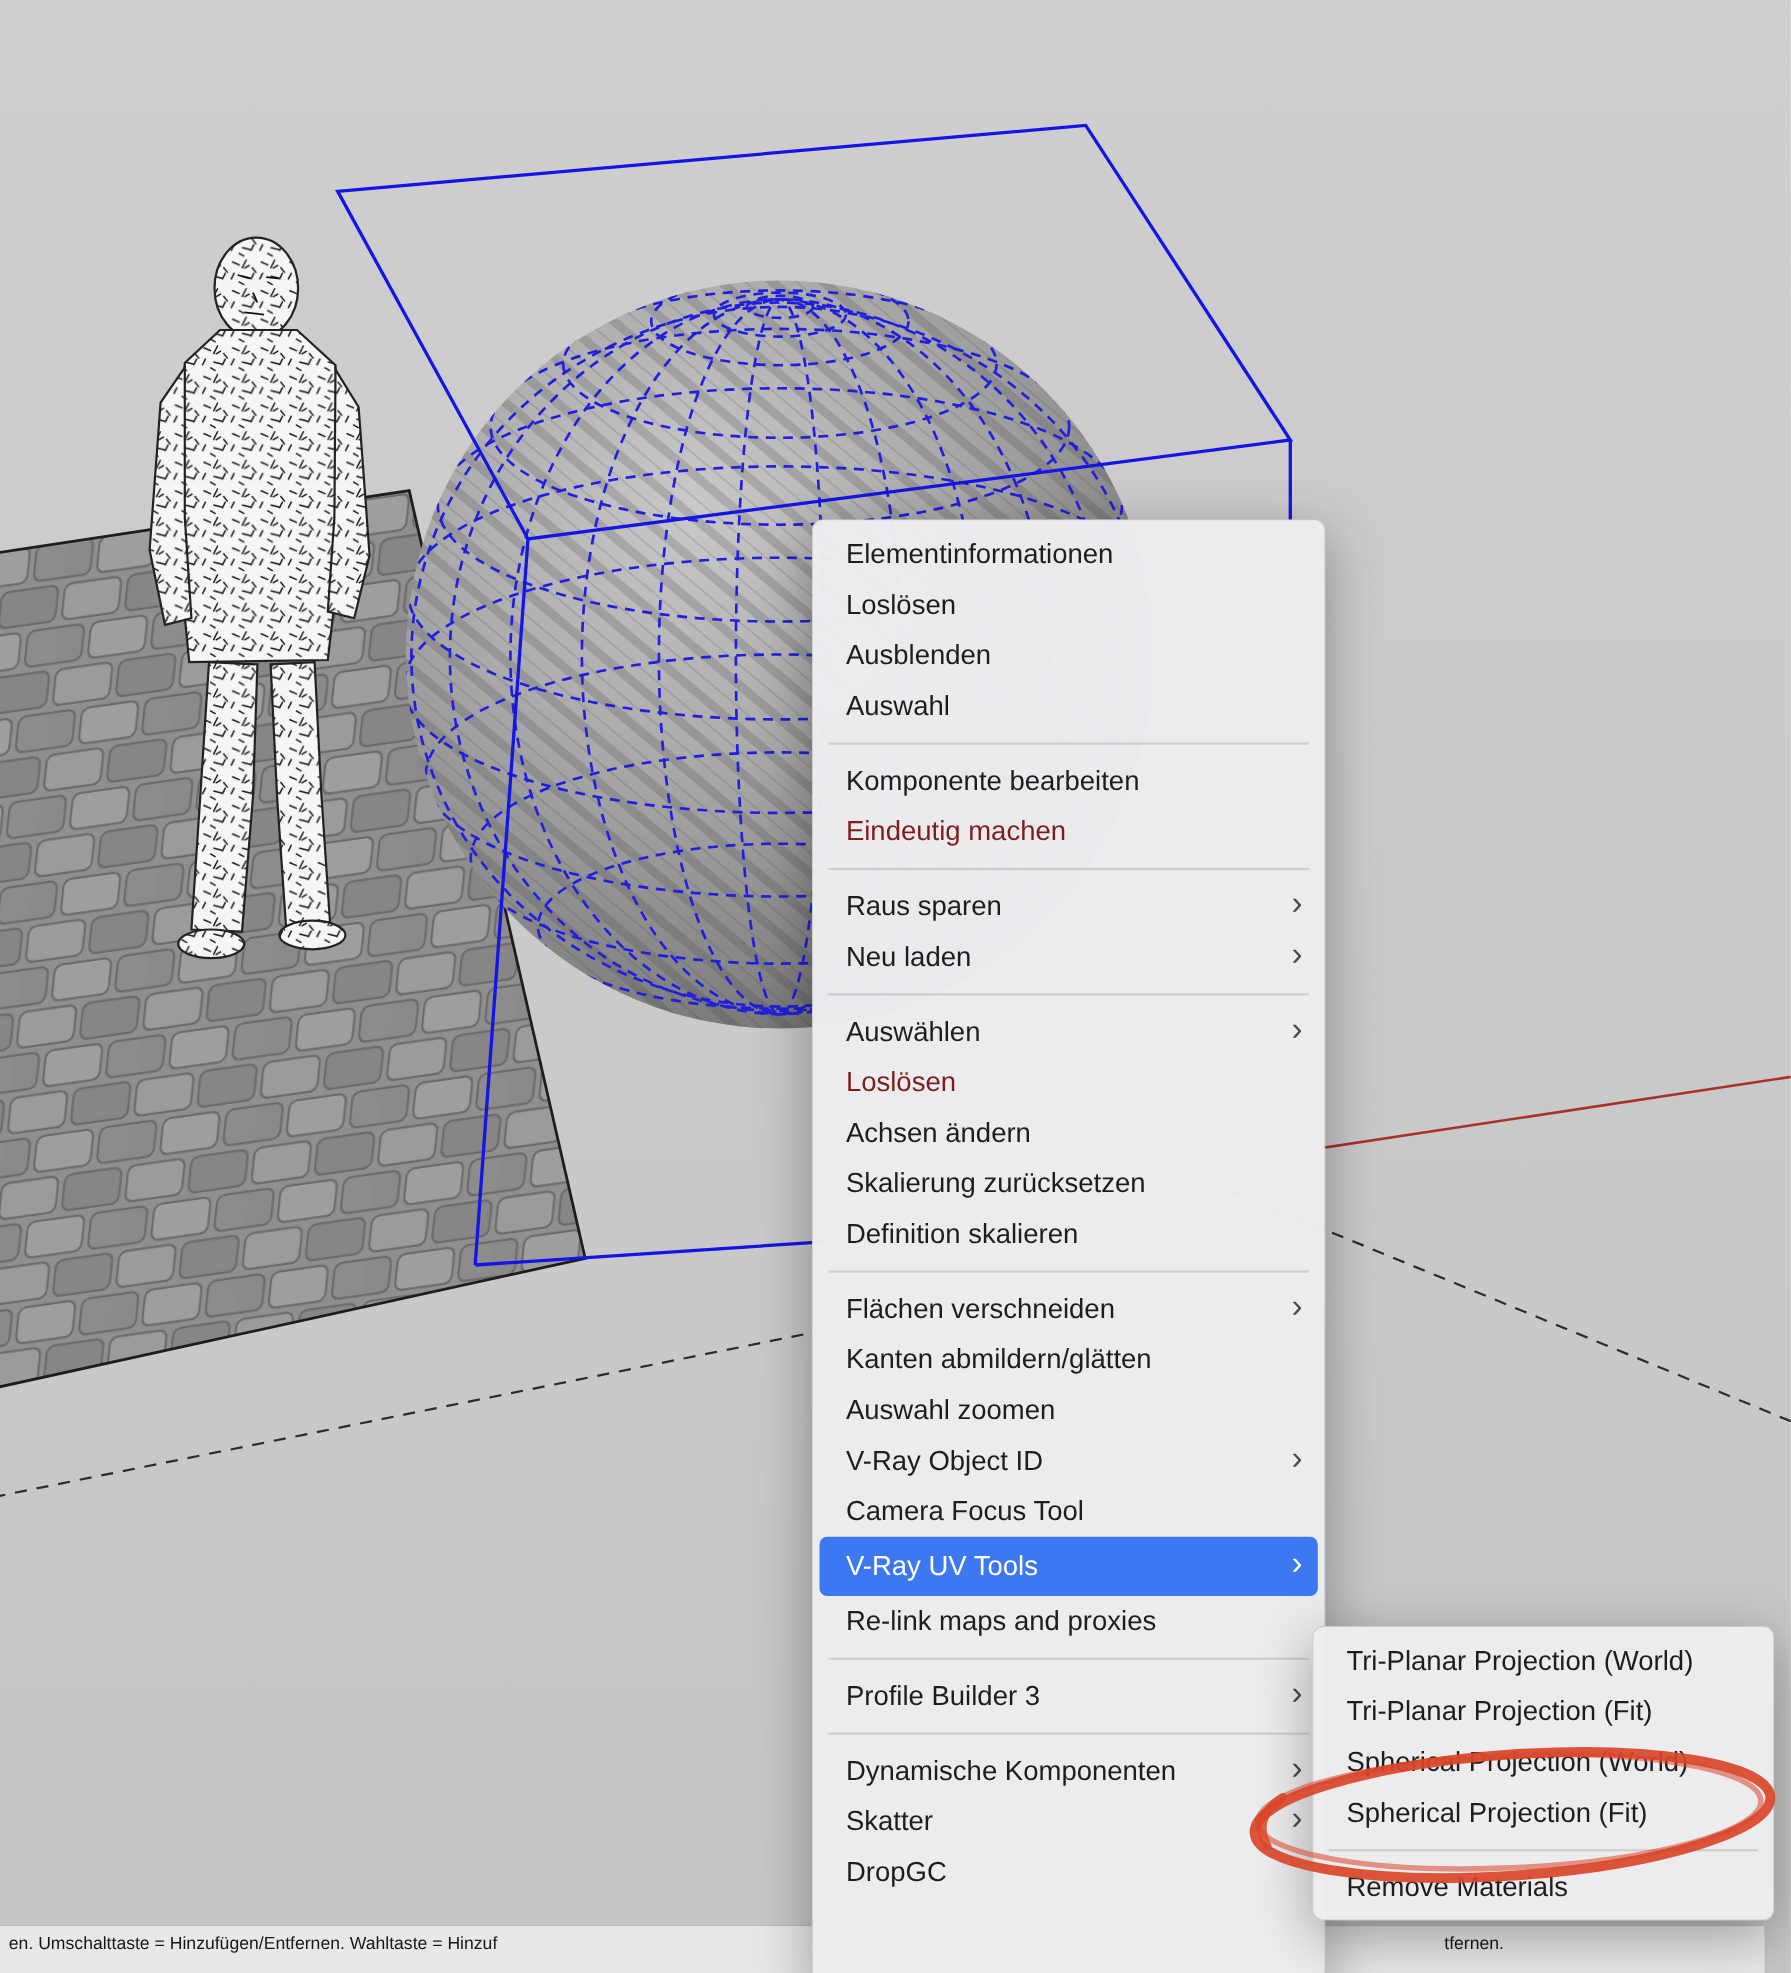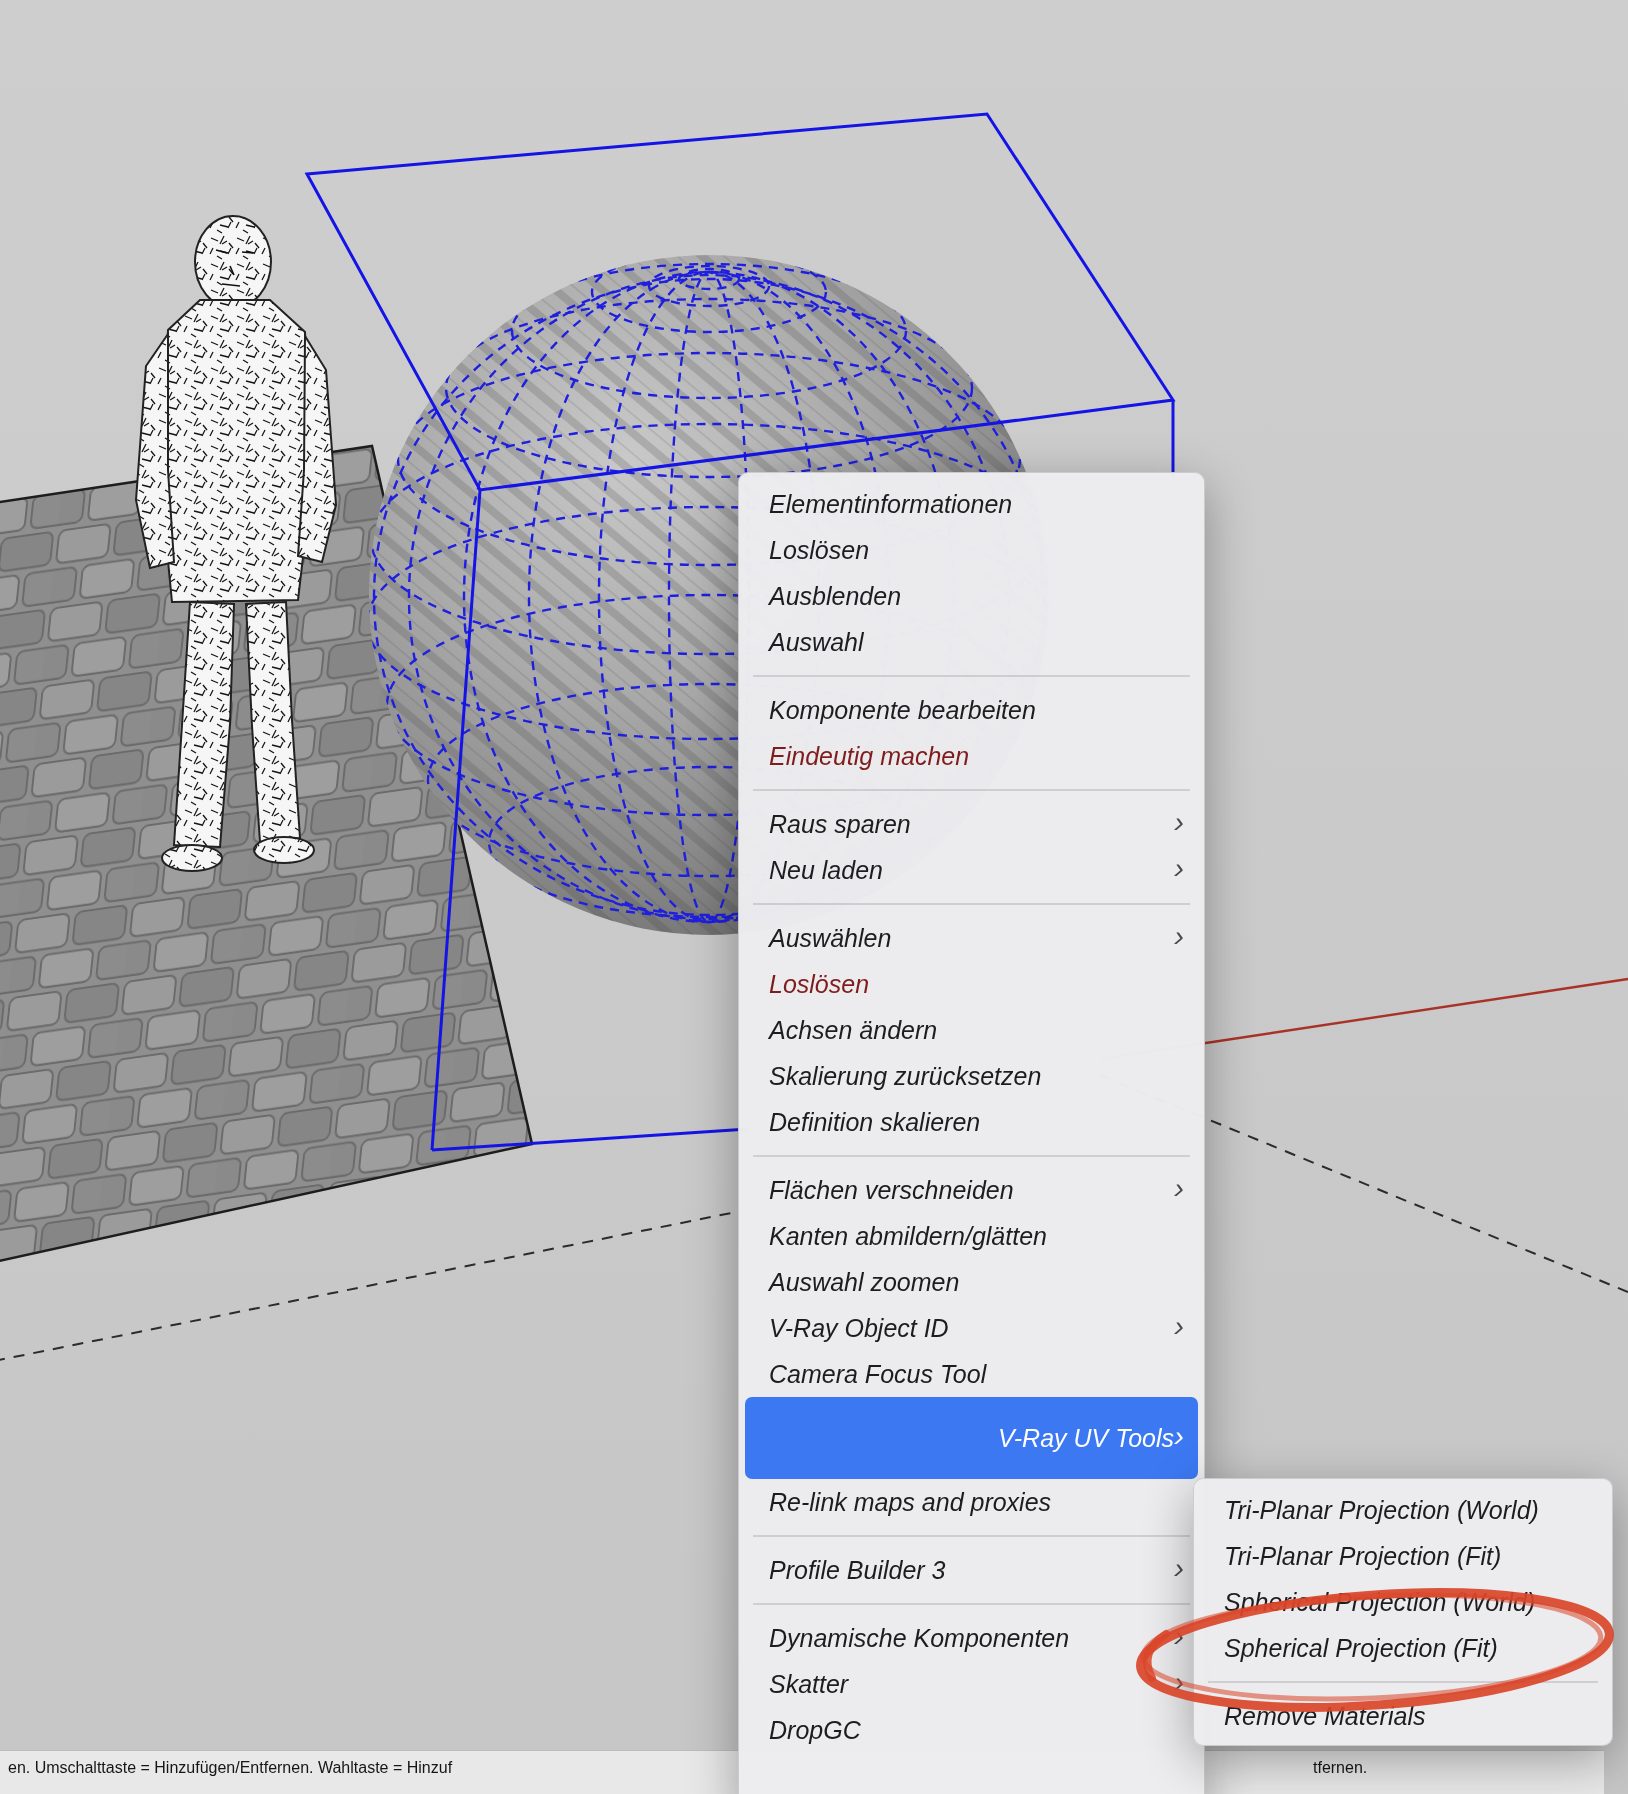--- a/index.html
+++ b/index.html
@@ -26,31 +26,31 @@
     position:absolute;background:rgba(237,237,239,0.98);
     border:1px solid rgba(0,0,0,0.14);
     box-shadow:0 14px 50px rgba(0,0,0,0.33);
     padding-top:8px;box-sizing:border-box;
   }
   .menu.main{left:738px;top:472px;width:467px;height:1340px;border-radius:10px 10px 0 0;z-index:2;overflow:hidden;}
   .menu.sub{left:1193px;top:1478px;width:420px;height:268px;border-radius:10px;z-index:3;}
   .mi{
     position:relative;height:46px;line-height:46px;
     padding:0 30px;font-size:25px;color:#1d1d1f;
-    white-space:nowrap;overflow:hidden;font-style:italic;
+    white-space:nowrap;overflow:hidden;
   }
   .mi .arrow{
     position:absolute;right:20px;top:50%;
     transform:translateY(-54%);
     font-size:30px;color:#4a4a4a;
   }
   .mi.disabled{color:#7f1d1d;}
   .mi.hl{
     background:#3b78f2;color:#ffffff;
-    margin:0 6px;padding:18px 24px;border-radius:7px;text-align:right;
+    margin:0 6px;padding:4px 24px;border-radius:7px;
   }
   .mi.hl .arrow{color:#ffffff;right:14px;}
   .msep{height:22px;position:relative;}
   .msep::after{
     content:"";position:absolute;left:14px;right:14px;top:10px;height:2px;
     background:rgba(0,0,0,0.12);
   }
   
   .annotation{position:absolute;left:0;top:0;width:1628px;height:1794px;z-index:4;pointer-events:none;}
 </style>

